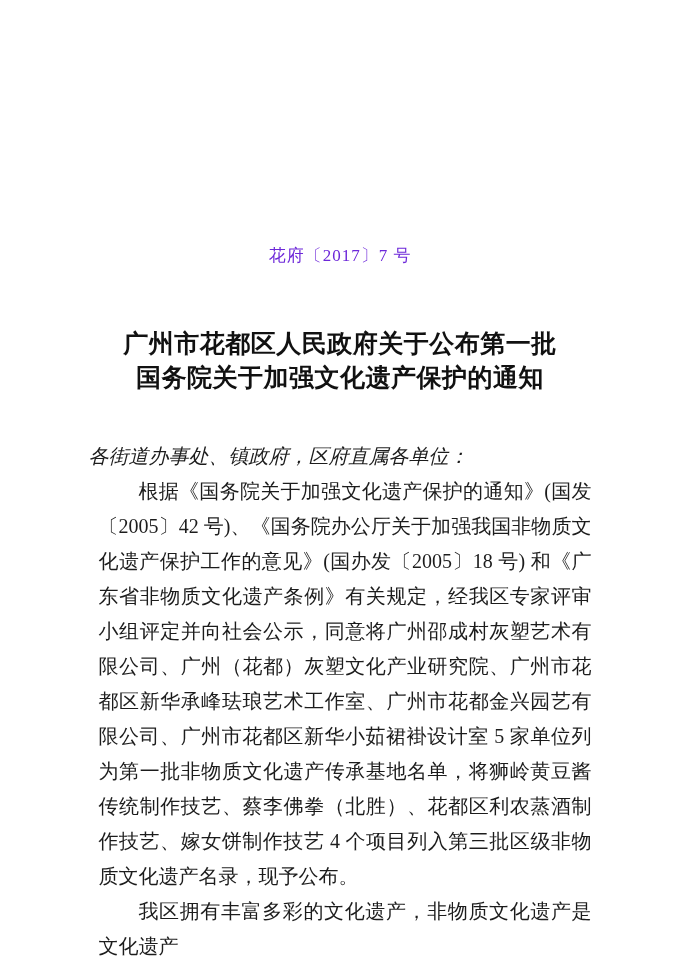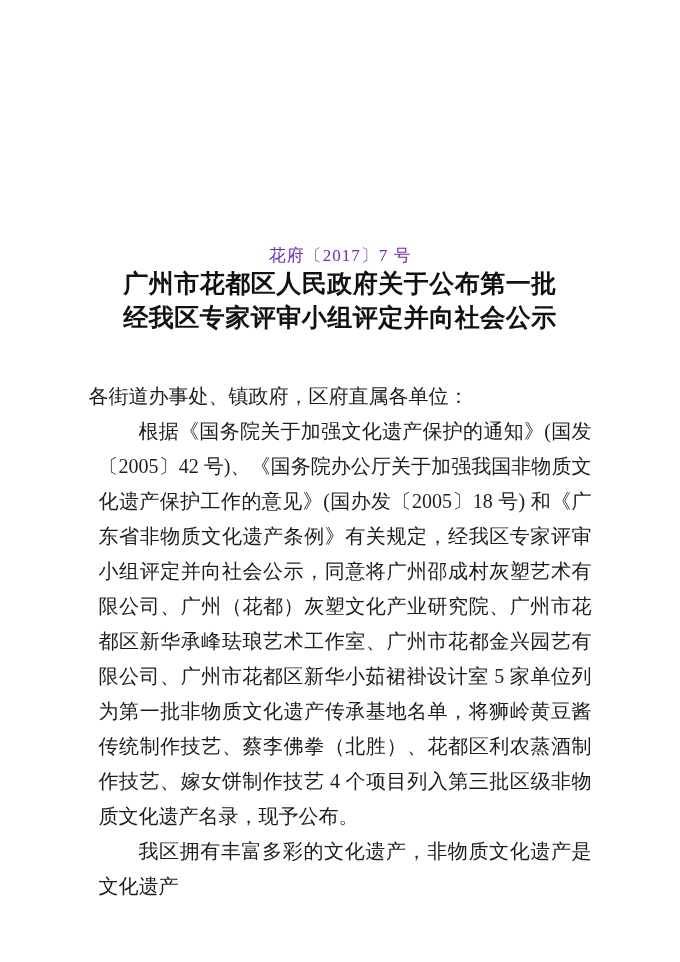--- a/index.html
+++ b/index.html
@@ -22,20 +22,21 @@
 
   .doc-number {
     margin-top: 244px;
     text-align: center;
     font-size: 17px;
     letter-spacing: 1px;
     color: #6d28d9;
   }
 
   .doc-title {
+    margin-top: 60px;
     text-align: center;
     font-weight: bold;
     font-size: 25px;
     line-height: 34px;
     color: #111111;
     letter-spacing: 0.5px;
   }
 
   .doc-title .title-line {
     display: block;
@@ -45,37 +46,38 @@
     width: 503px;
     margin: 44px auto 0 auto;
     font-size: 20px;
     line-height: 35px;
     text-align: justify;
     color: #1c1c1c;
   }
 
   .salutation {
     text-indent: 0;
+    font-style: italic;
   }
 
   .paragraph {
     text-indent: 2em;
     margin-left: 10px;
   }
 </style>
 </head>
 <body>
 
 <div class="page">
 
   <div class="doc-number">花府〔2017〕7 号</div>
 
   <h1 class="doc-title">
     <span class="title-line">广州市花都区人民政府关于公布第一批</span>
-    <span class="title-line">经我区专家评审小组评定并向社会公示</span>
+    <span class="title-line">国务院关于加强文化遗产保护的通知</span>
   </h1>
 
   <div class="doc-body">
     <p class="salutation">各街道办事处、镇政府，区府直属各单位：</p>
     <p class="paragraph">根据《国务院关于加强文化遗产保护的通知》(国发〔2005〕42 号)、《国务院办公厅关于加强我国非物质文化遗产保护工作的意见》(国办发〔2005〕18 号) 和《广东省非物质文化遗产条例》有关规定，经我区专家评审小组评定并向社会公示，同意将广州邵成村灰塑艺术有限公司、广州（花都）灰塑文化产业研究院、广州市花都区新华承峰珐琅艺术工作室、广州市花都金兴园艺有限公司、广州市花都区新华小茹裙褂设计室 5 家单位列为第一批非物质文化遗产传承基地名单，将狮岭黄豆酱传统制作技艺、蔡李佛拳（北胜）、花都区利农蒸酒制作技艺、嫁女饼制作技艺 4 个项目列入第三批区级非物质文化遗产名录，现予公布。</p>
     <p class="paragraph">我区拥有丰富多彩的文化遗产，非物质文化遗产是文化遗产</p>
   </div>
 
 </div>
 

